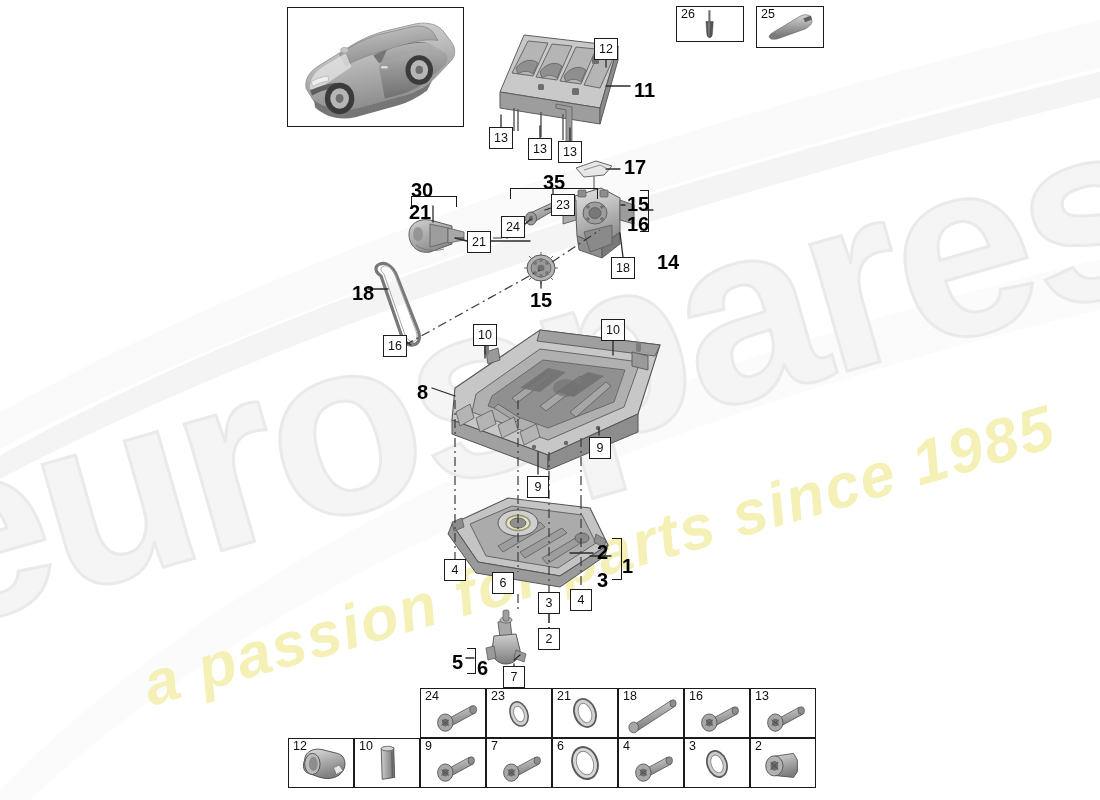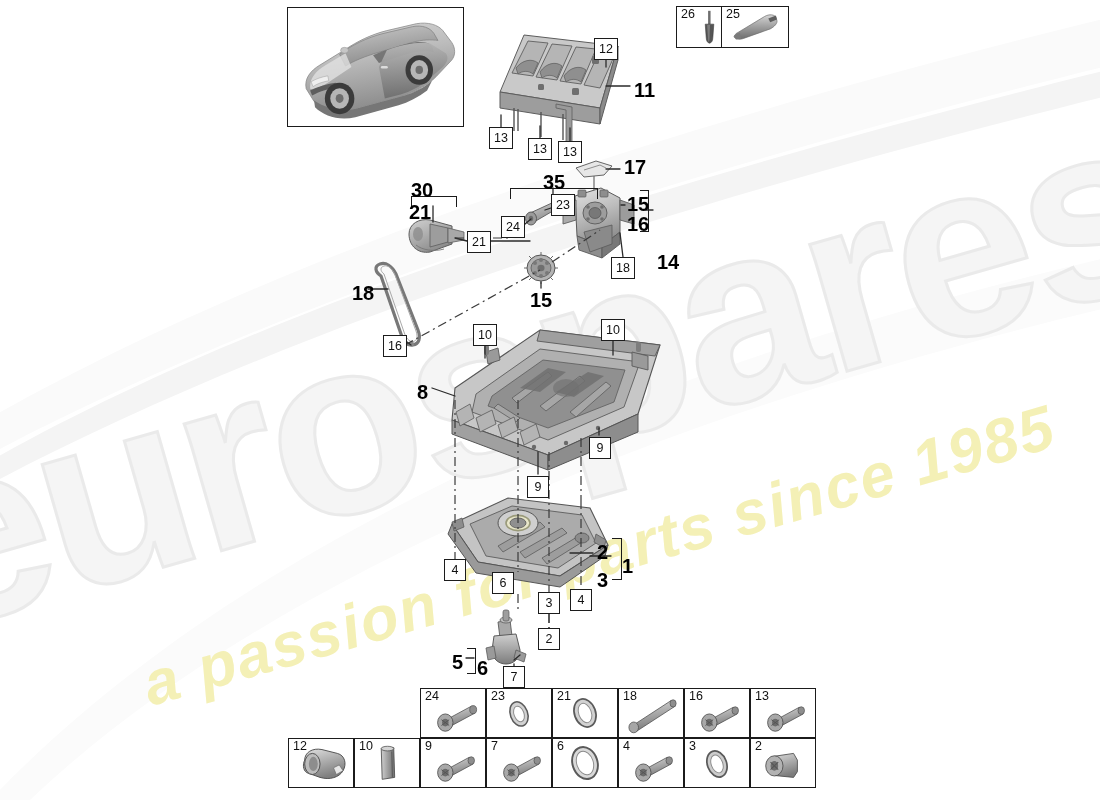--- a/index.html
+++ b/index.html
@@ -132,30 +132,30 @@
         <ellipse cx="133" cy="63" rx="9" ry="10" fill="#b6b6b6"></ellipse>
         <ellipse cx="133" cy="63" rx="3.8" ry="4.2" fill="#6e6e6e"></ellipse>
       </g>
 
       <ellipse cx="57" cy="43" rx="4" ry="3" fill="#c6c6c6" stroke="#8d8d8d" stroke-width="0.5"></ellipse>
 
       <rect x="94" y="59" width="7" height="2.4" rx="1.2" fill="#dcdcdc"></rect>
     </svg>
   </div>
 
-  <div class="framebox" id="tool26" style="left: 676px; top: 6px; width: 68px; height: 42px;">
+  <div class="framebox" id="tool26" style="left: 676px; top: 6px; width: 68px; height: 36px;">
     <svg viewBox="0 0 68 42" width="100%" height="100%">
       <rect x="32" y="4" width="2.6" height="14" fill="#6e6e6e"></rect>
       <path d="M29 18 L38 18 L37 32 C37 36 35 38 33.5 38 C32 38 30 36 30 32 Z" fill="#555" stroke="#3a3a3a" stroke-width="0.6"></path>
       <path d="M31 19 L34 19 L33.5 33 C33.5 35.6 32.8 36.6 32.2 36.6 Z" fill="#8d8d8d" opacity="0.7"></path>
     </svg>
     <div class="lg-num">26</div>
   </div>
 
-  <div class="framebox" id="tool25" style="left: 721px; top: 6px; width: 68px; height: 42px;">
+  <div class="framebox" id="tool25" style="left: 756px; top: 6px; width: 68px; height: 42px;">
     <svg viewBox="0 0 68 42" width="100%" height="100%">
       <defs>
         <linearGradient id="tubeG" x1="0" y1="0" x2="0" y2="1">
           <stop offset="0" stop-color="#d4d4d4"></stop>
             <stop offset="0.5" stop-color="#9e9e9e"></stop>
             <stop offset="1" stop-color="#6d6d6d"></stop>
         </linearGradient>
       </defs>
       <path d="M14 28 L44 10 C49 7 55 8 56 11 L57 14 C58 17 54 21 50 23 L22 33 C17 35 12 33 12 31 Z" fill="url(#tubeG)" stroke="#6a6a6a" stroke-width="0.7"></path>
       <path d="M12 30 L18 27 L20 33 L14 34 Z" fill="#7a7a7a"></path>

